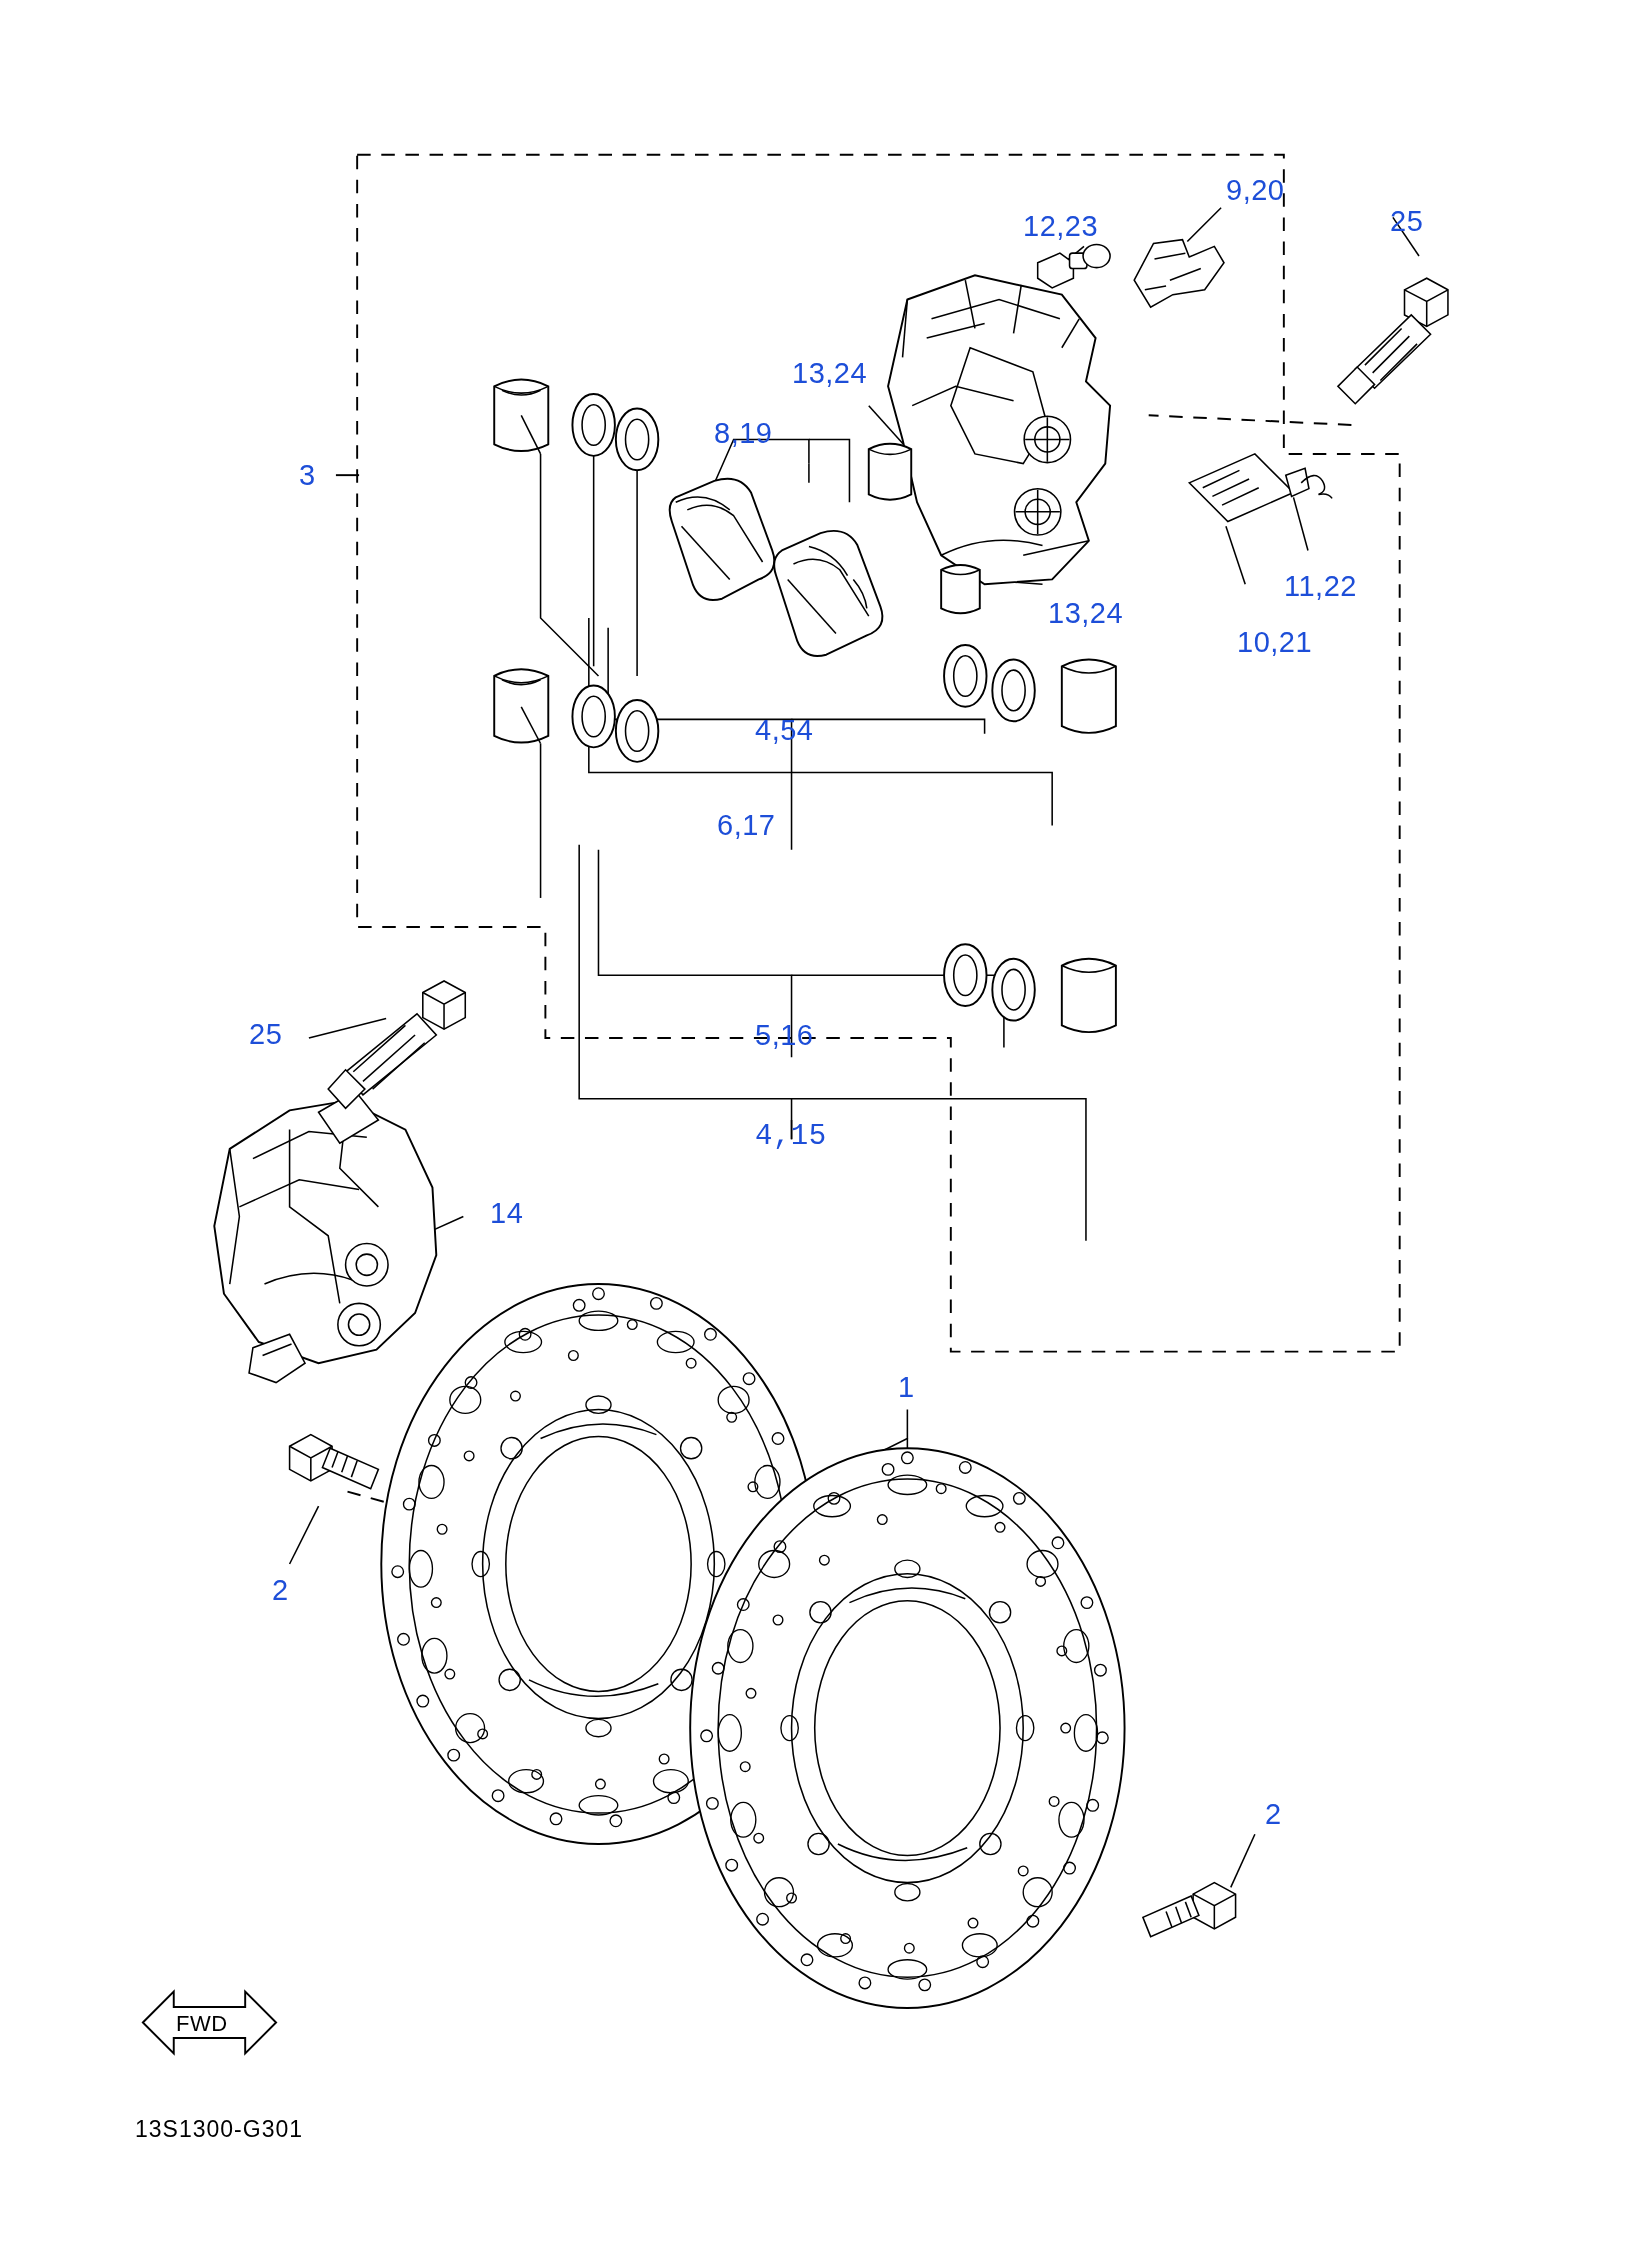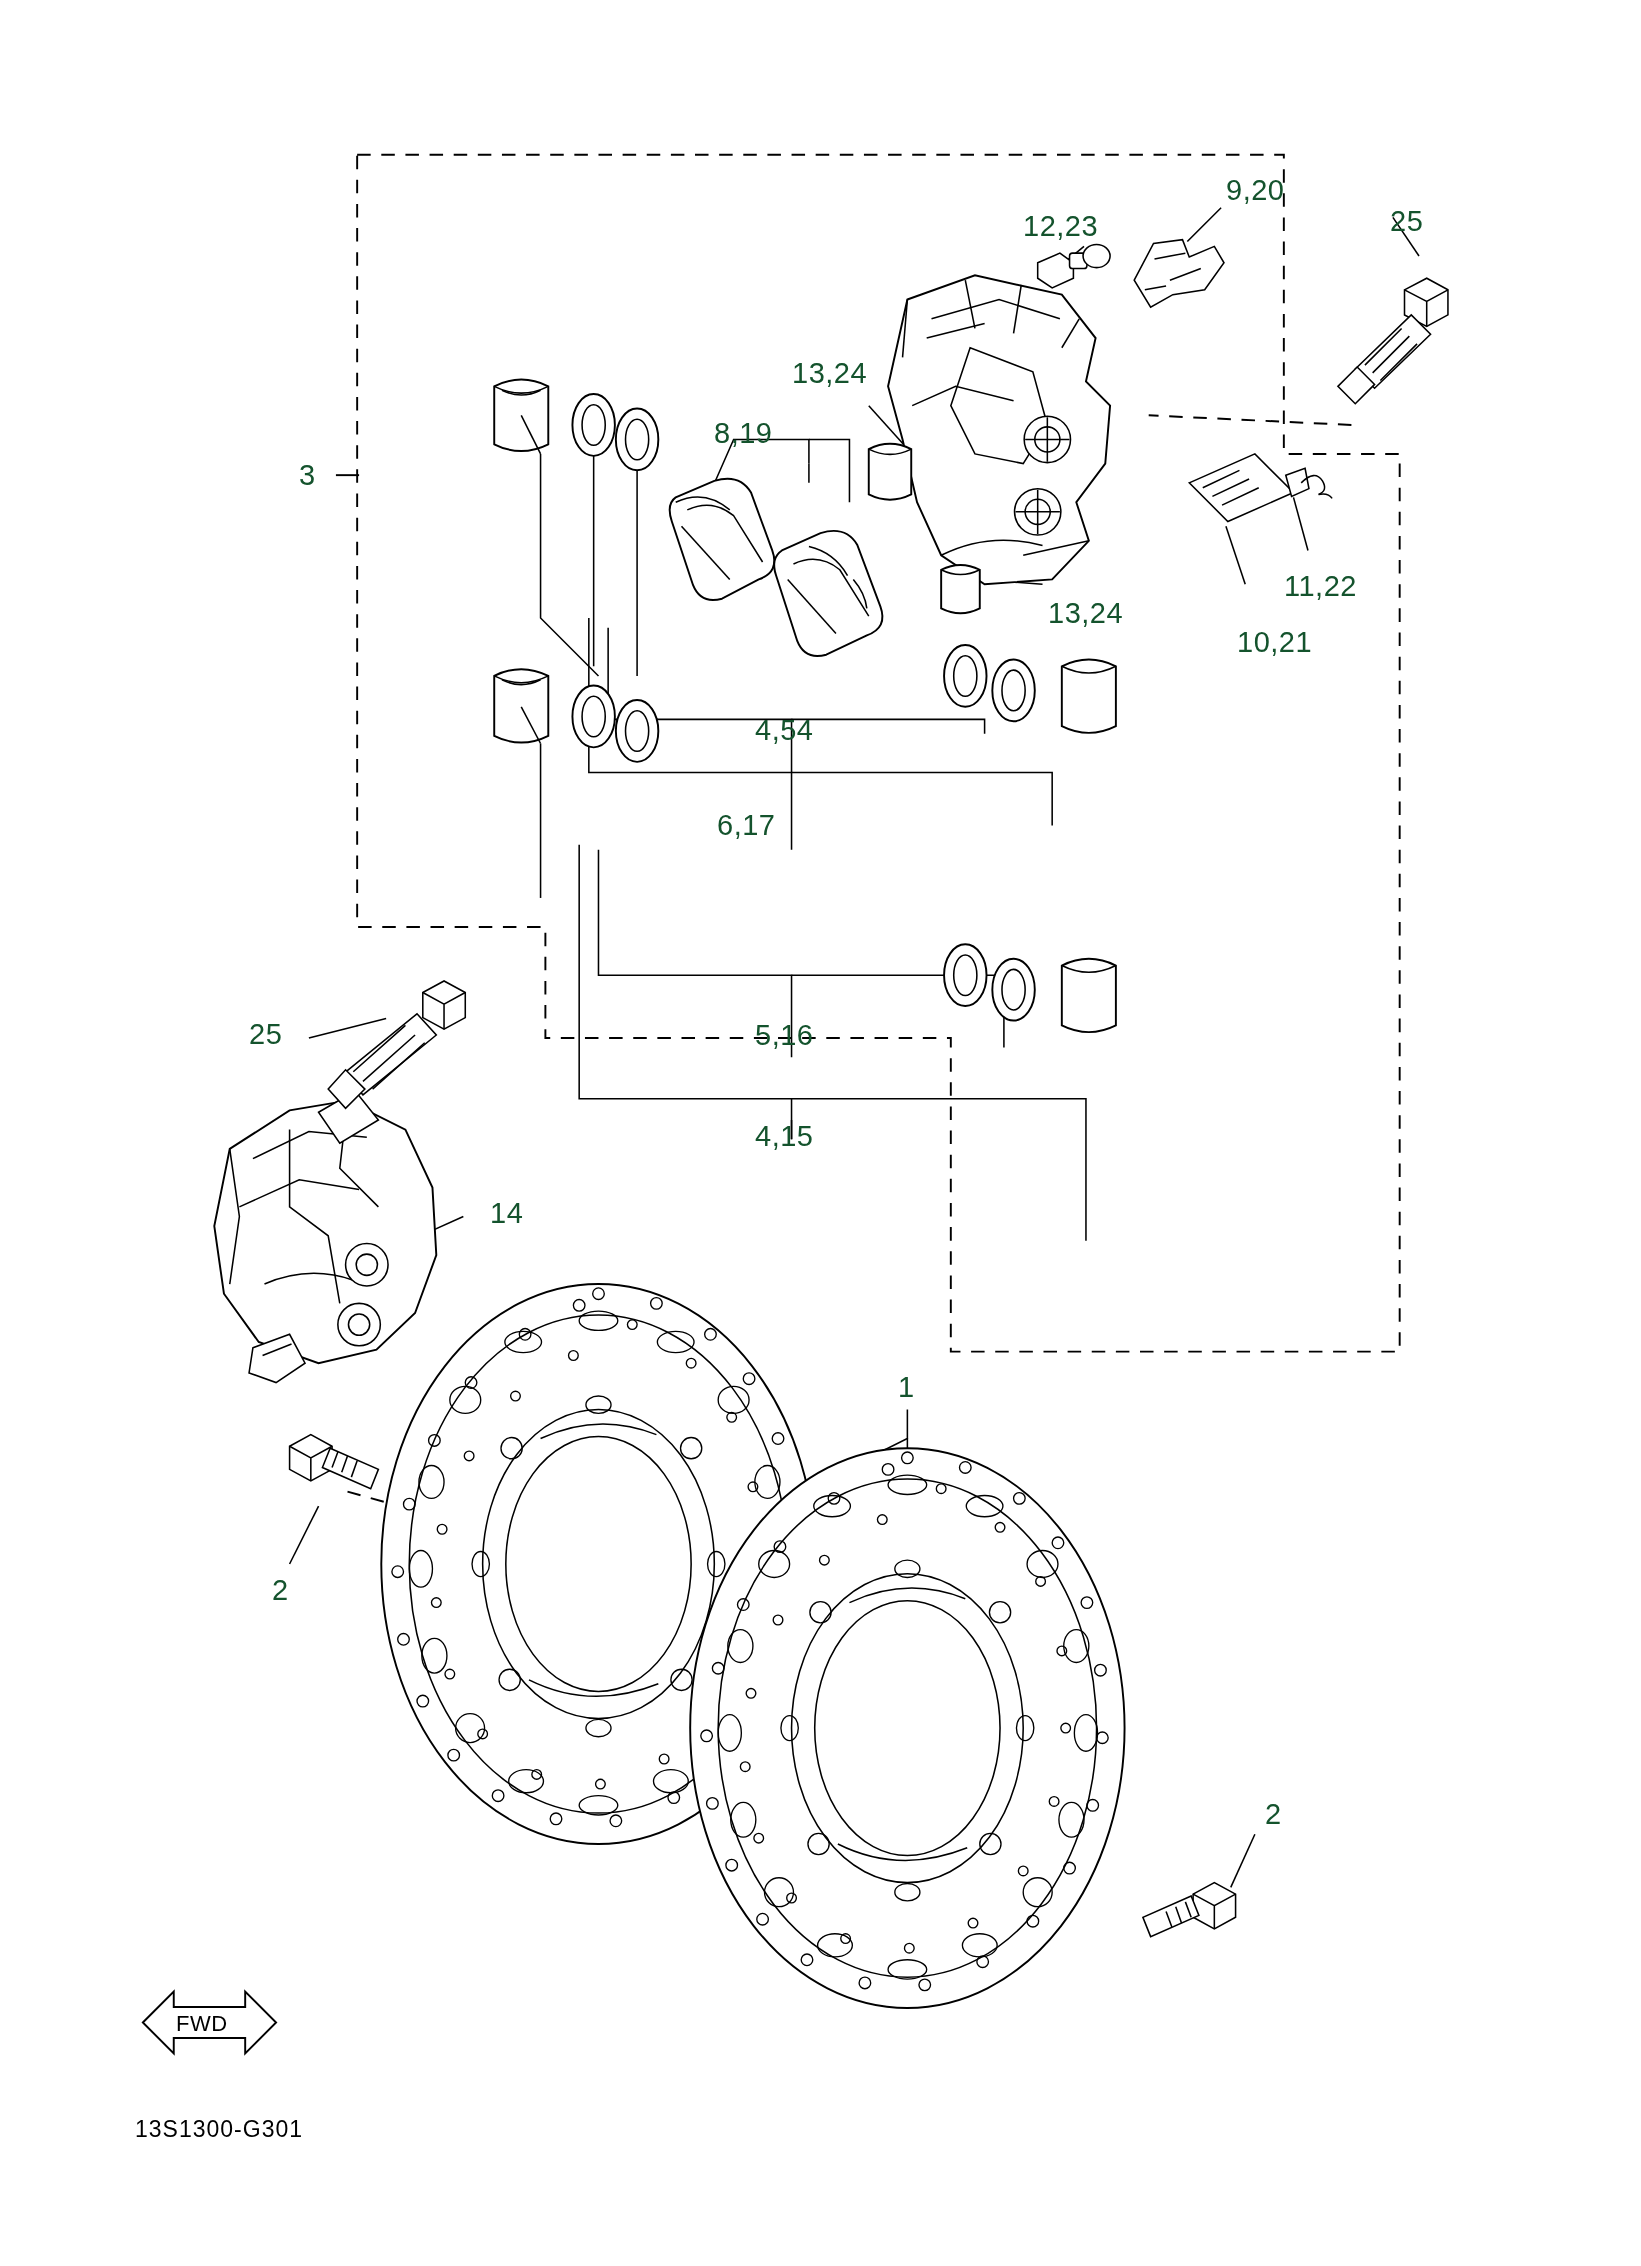--- a/index.html
+++ b/index.html
@@ -14,21 +14,21 @@
     position: relative;
     width: 1641px;
     height: 2266px;
     background: #ffffff;
     overflow: hidden;
   }
   .label {
     position: absolute;
     font-family: "Liberation Sans", sans-serif;
     font-size: 29px;
-    color: #14532d;
+    color: #1d4ed8;
     white-space: nowrap;
     letter-spacing: 0.5px;
   }
   .partcode {
     position: absolute;
     font-family: "Liberation Sans", sans-serif;
     font-size: 23px;
     color: #000000;
     letter-spacing: 1px;
   }
@@ -441,21 +441,21 @@
   <div class="label" style="left:1226px; top:174px;">9,20</div>
   <div class="label" style="left:1390px; top:205px;">25</div>
   <div class="label" style="left:792px;  top:357px;">13,24</div>
   <div class="label" style="left:714px;  top:417px;">8,19</div>
   <div class="label" style="left:1284px; top:570px;">11,22</div>
   <div class="label" style="left:1237px; top:626px;">10,21</div>
   <div class="label" style="left:1048px; top:597px;">13,24</div>
   <div class="label" style="left:755px;  top:714px;">4,54</div>
   <div class="label" style="left:717px;  top:809px;">6,17</div>
   <div class="label" style="left:755px;  top:1019px;">5,16</div>
-  <div class="label" style="left:755px;  top:1120px;">4,15</div>
+  <div class="label" style="left:755px;  top:1120px;font-family:Liberation Mono, monospace;">4,15</div>
   <div class="label" style="left:249px;  top:1018px;">25</div>
   <div class="label" style="left:490px;  top:1197px;">14</div>
   <div class="label" style="left:898px;  top:1371px;">1</div>
   <div class="label" style="left:272px;  top:1574px;">2</div>
   <div class="label" style="left:1265px; top:1798px;">2</div>
 
   <div class="fwd-text" style="left:176px; top:2011px;">FWD</div>
 
   <div class="partcode" style="left:135px; top:2116px;">13S1300-G301</div>
 

